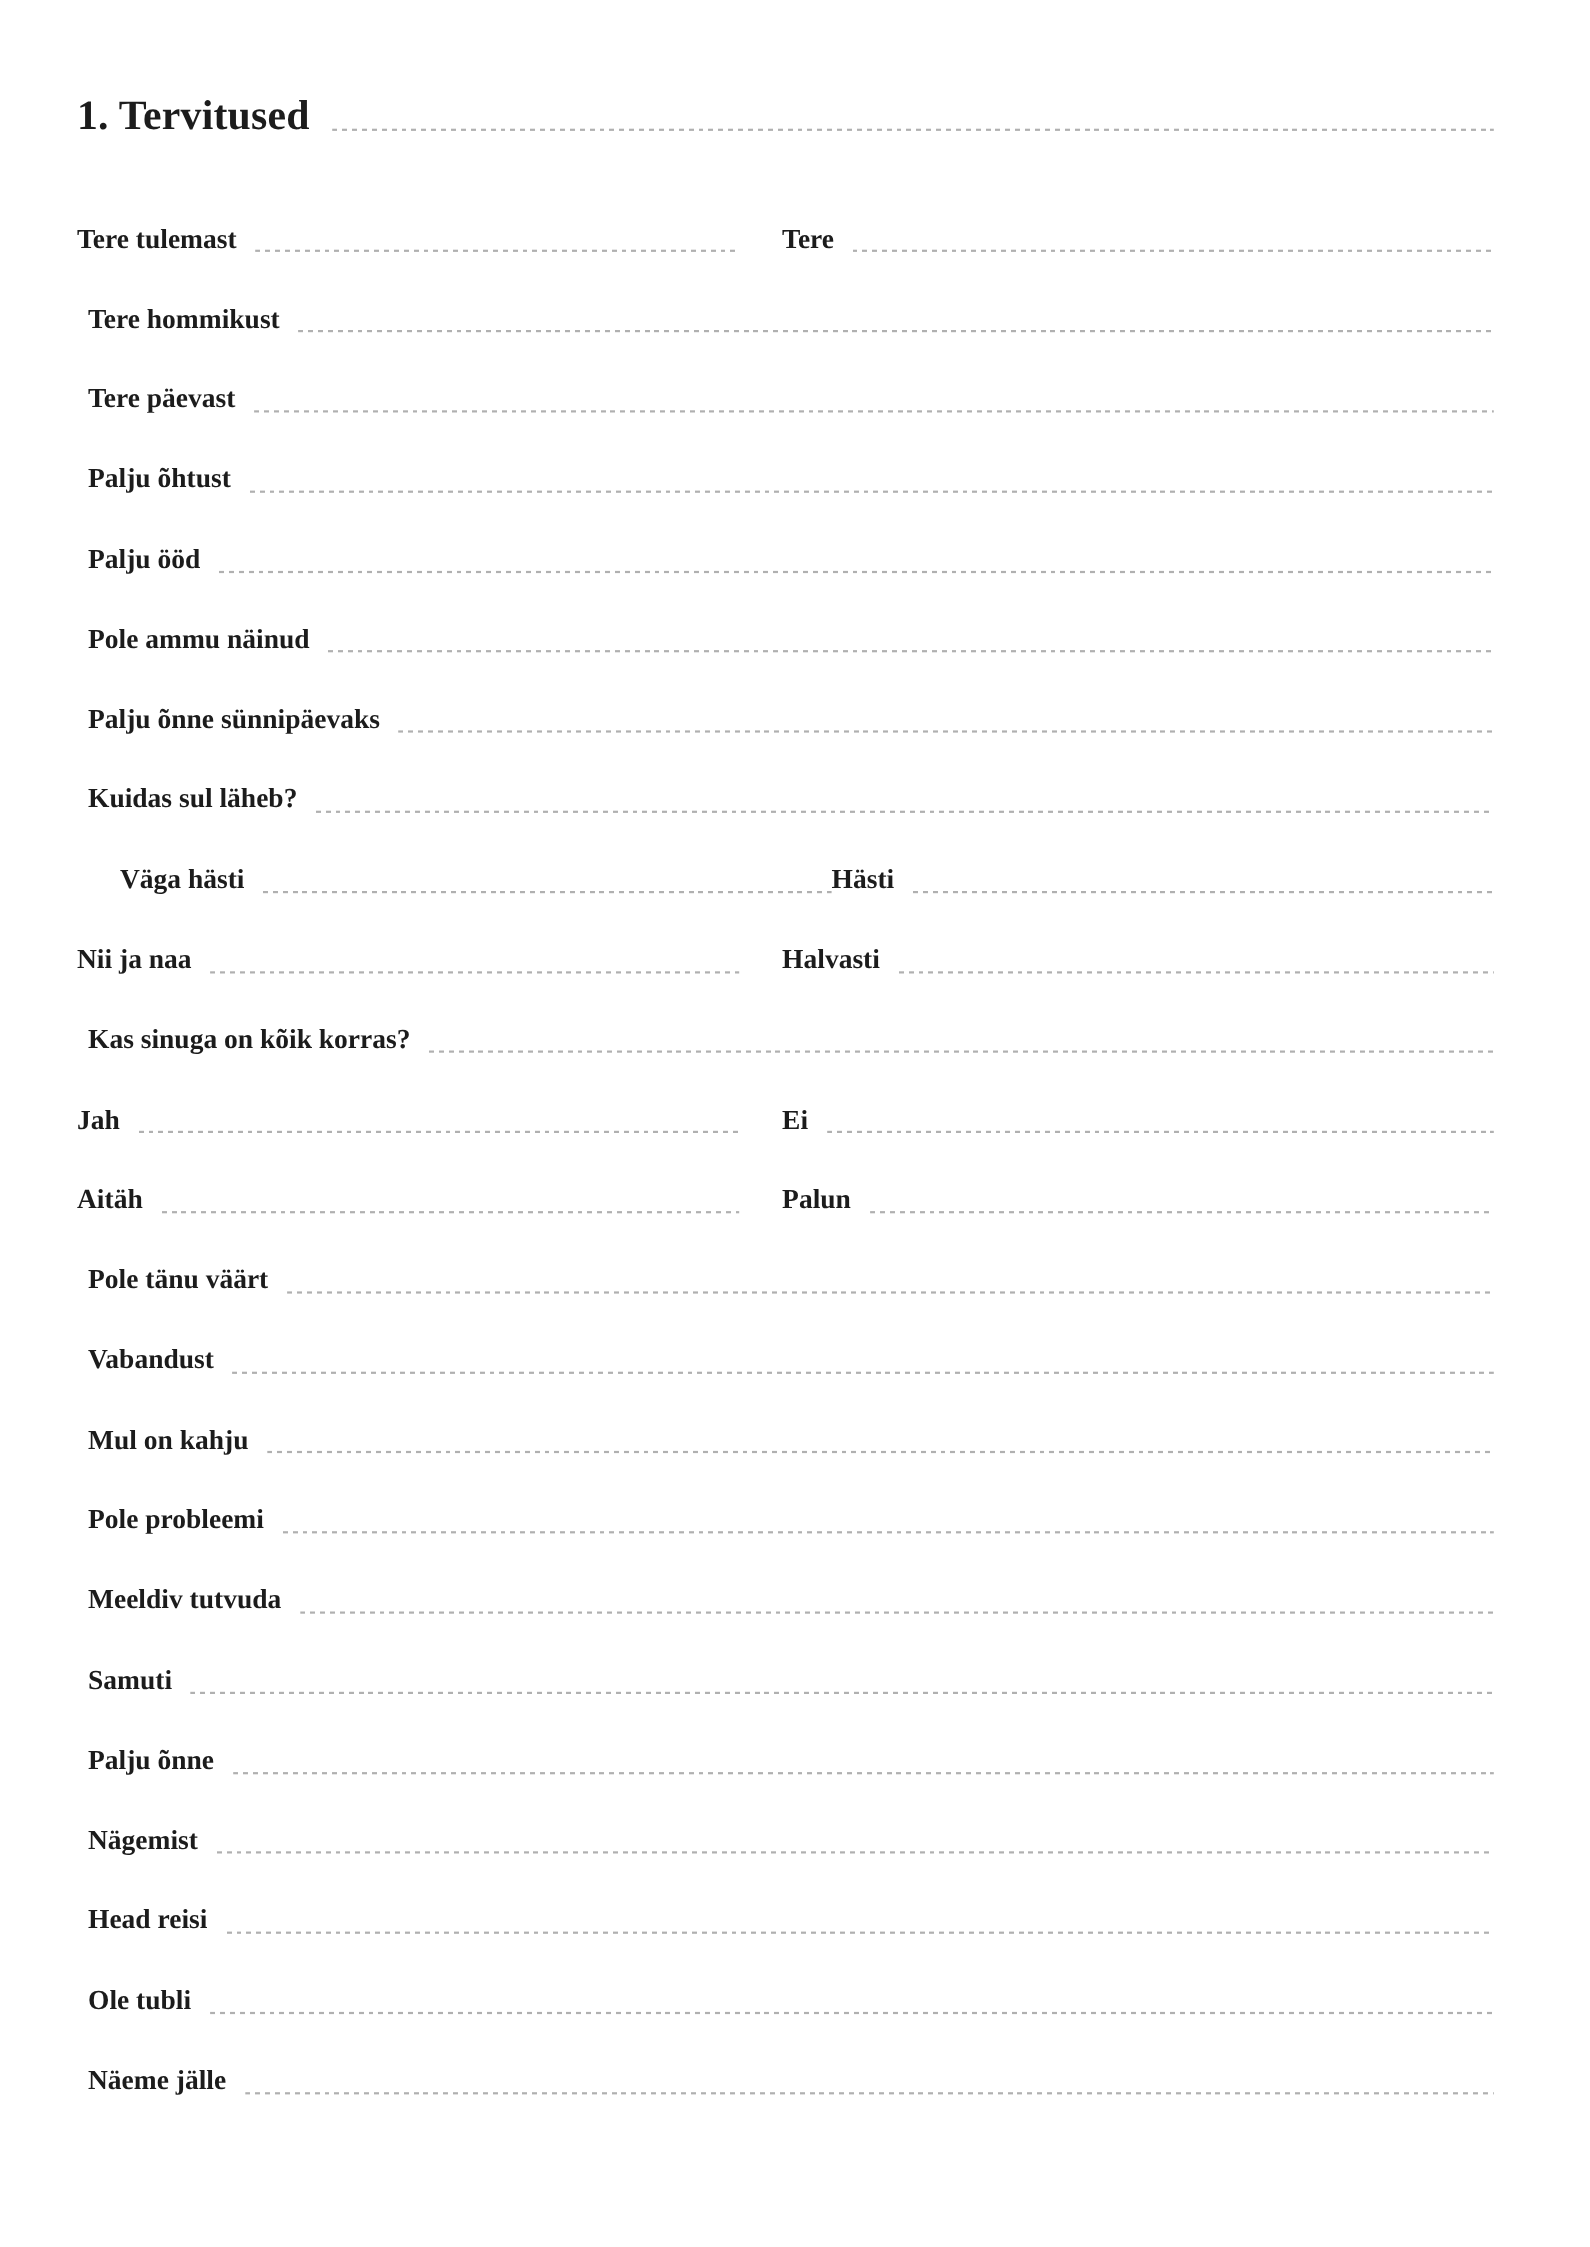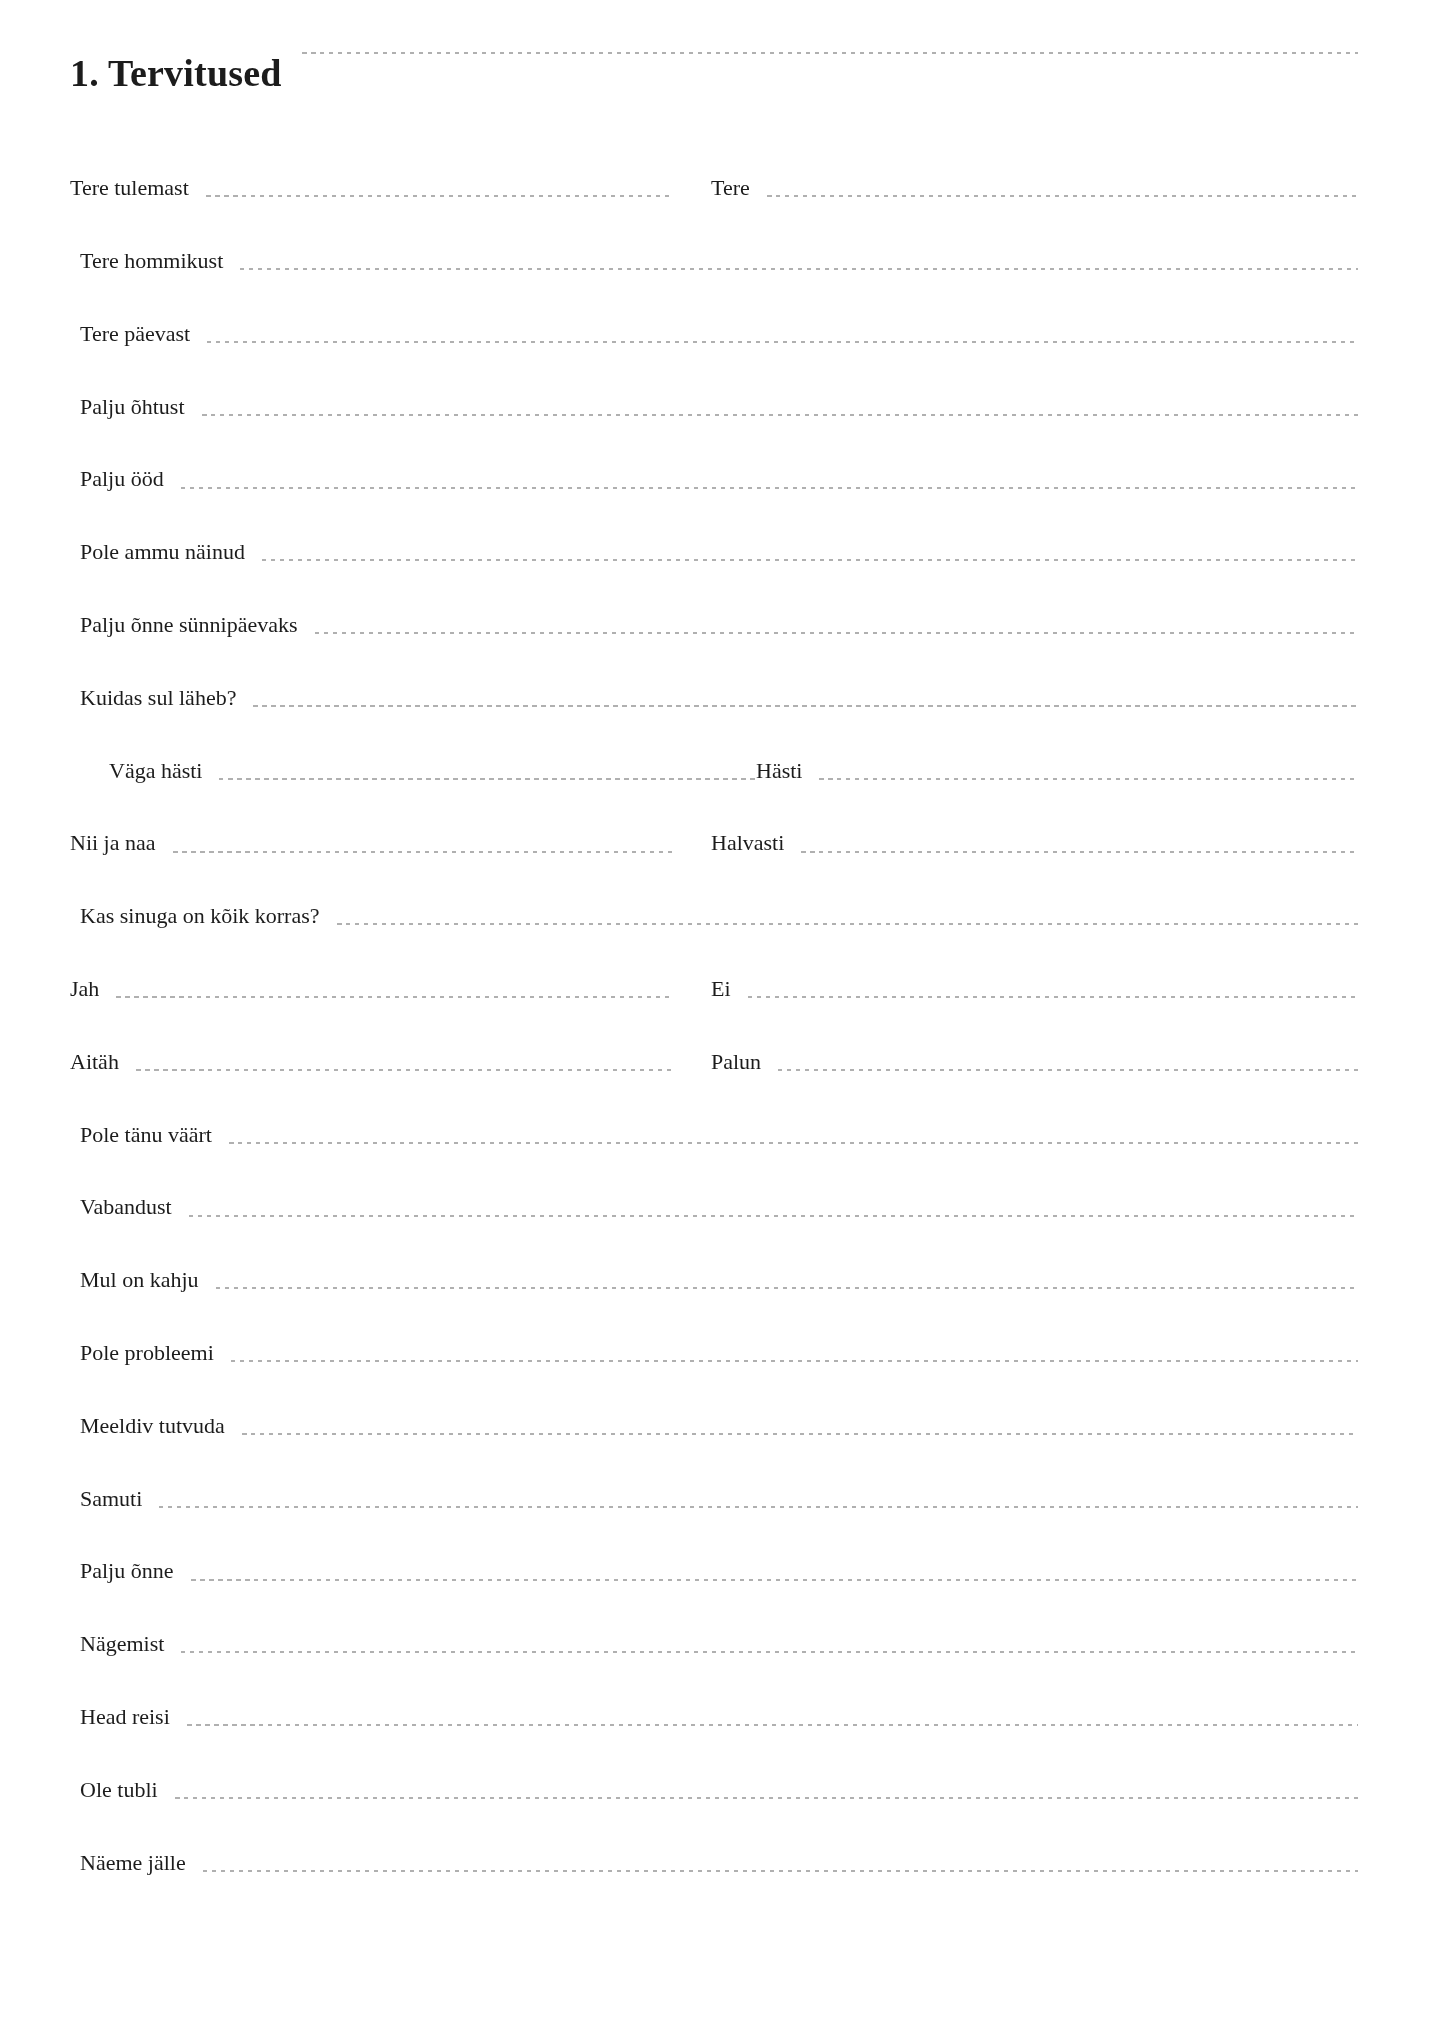--- a/index.html
+++ b/index.html
@@ -14,22 +14,22 @@
     width: 1445px;
     height: 2043px;
     background: var(--bg);
     overflow: hidden;
     font-family: "Liberation Serif", "DejaVu Serif", serif;
     color: var(--text);
     padding: 0 87px 0 70px;
   }
   .title-row {
     display: flex;
-    align-items: flex-start;
-    margin-top: 52px;
+    align-items: flex-end;
+    margin-top: 84px;
   }
   .title-row h1 {
     margin: 0;
     font-size: 38px;
     line-height: 1.15;
     font-weight: 700;
     letter-spacing: 0.2px;
     white-space: nowrap;
   }
   .leader {
@@ -47,23 +47,24 @@
   }
   .cell {
     display: flex;
     align-items: flex-end;
     min-width: 0;
   }
   .cell-left { width: 602px; }
   .cell-left.full { width: auto; flex: 1; margin-left: 10px; }
   .cell-right { flex: 1; margin-left: 39px; }
   .label {
-    font-size: 22px;
+    font-size: 25px;
     line-height: 1.15;
     white-space: nowrap;
+    font-weight: bold;
   }
   .row .leader { margin-bottom: 3px; }
 </style>
 </head>
 <body>
 
 <div class="page">
   <div class="title-row">
     <h1>1. Tervitused</h1>
     <div class="leader title-leader"></div>

